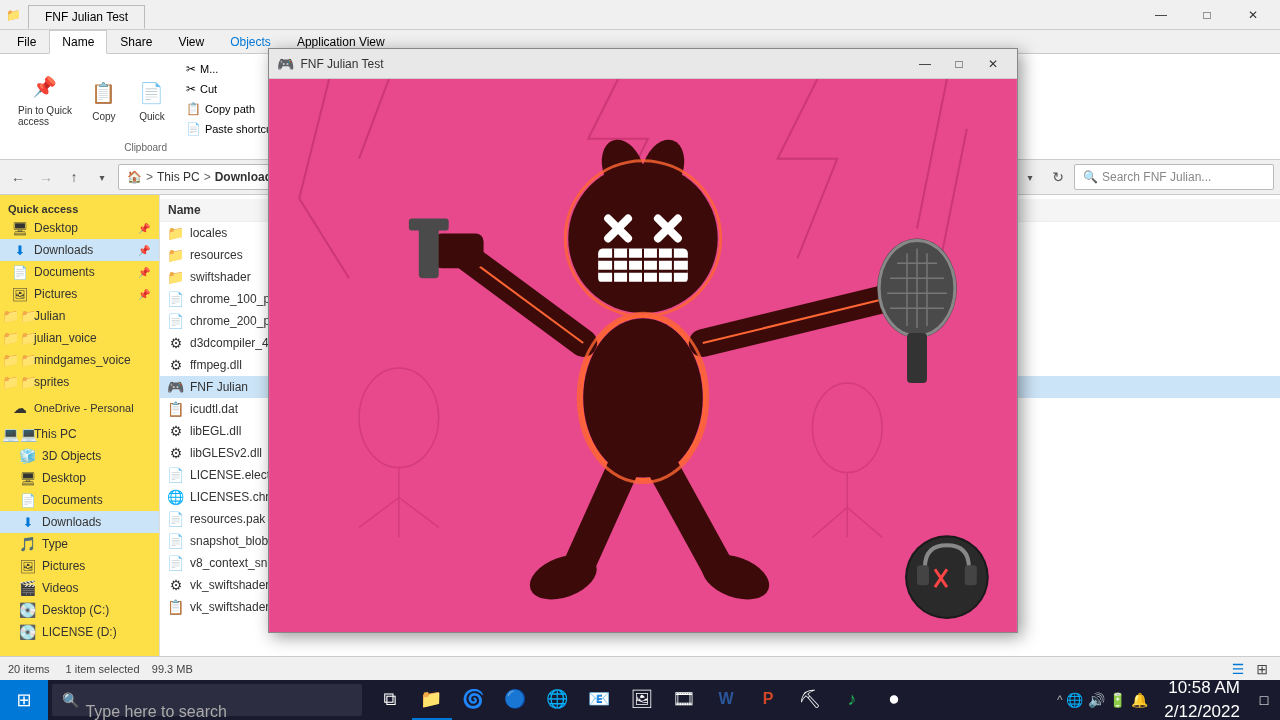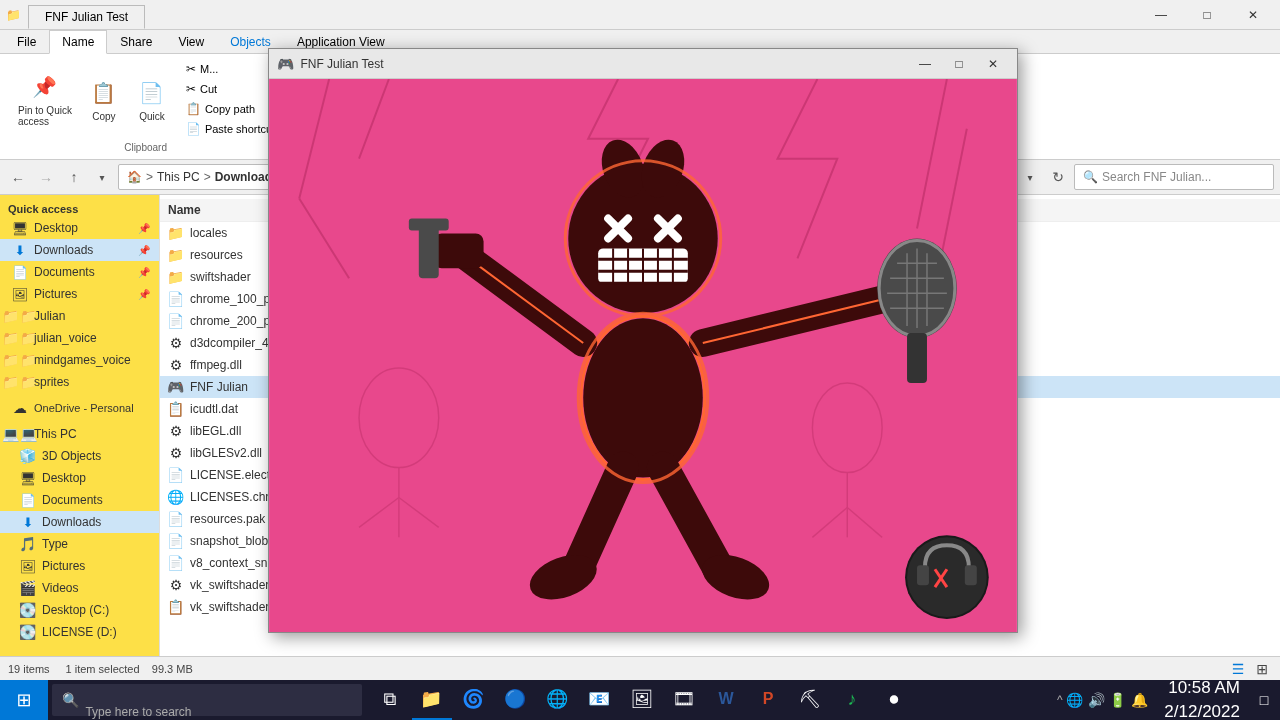--- a/index.html
+++ b/index.html
@@ -737,21 +737,21 @@
         <span class="file-name">vk_swiftshader.dll</span>
       </div>
       <div class="file-item">
         <span class="file-icon">📋</span>
         <span class="file-name">vk_swiftshader_icd.json</span>
       </div>
     </div>
   </div>
 
   <div class="status-bar">
-    <span>19 items</span>
+    <span>20 items</span>
     <span>
       <span>1 item selected</span>
       &nbsp;&nbsp;
       <span>99.3 MB</span>
     </span>
     <div class="status-bar-right">
       <div class="view-btn active">☰</div>
       <div class="view-btn">⊞</div>
     </div>
   </div>
@@ -874,21 +874,21 @@
 </div>
 
 <div class="taskbar">
 
   <div class="taskbar-start">
     <span style="font-size:18px; color:white;">⊞</span>
   </div>
 
   <div class="taskbar-search">
     <span style="font-size:14px;">🔍</span>
-    <span style="font-size:12px;margin-top:23px;">Type here to search</span>
+    <span style="font-size:16px;margin-top:23px;">Type here to search</span>
   </div>
 
   <div class="taskbar-apps">
     <div class="taskbar-app">
       <span class="tb-icon">⧉</span>
     </div>
     <div class="taskbar-app active">
       <span class="tb-icon">📁</span>
     </div>
     <div class="taskbar-app">

